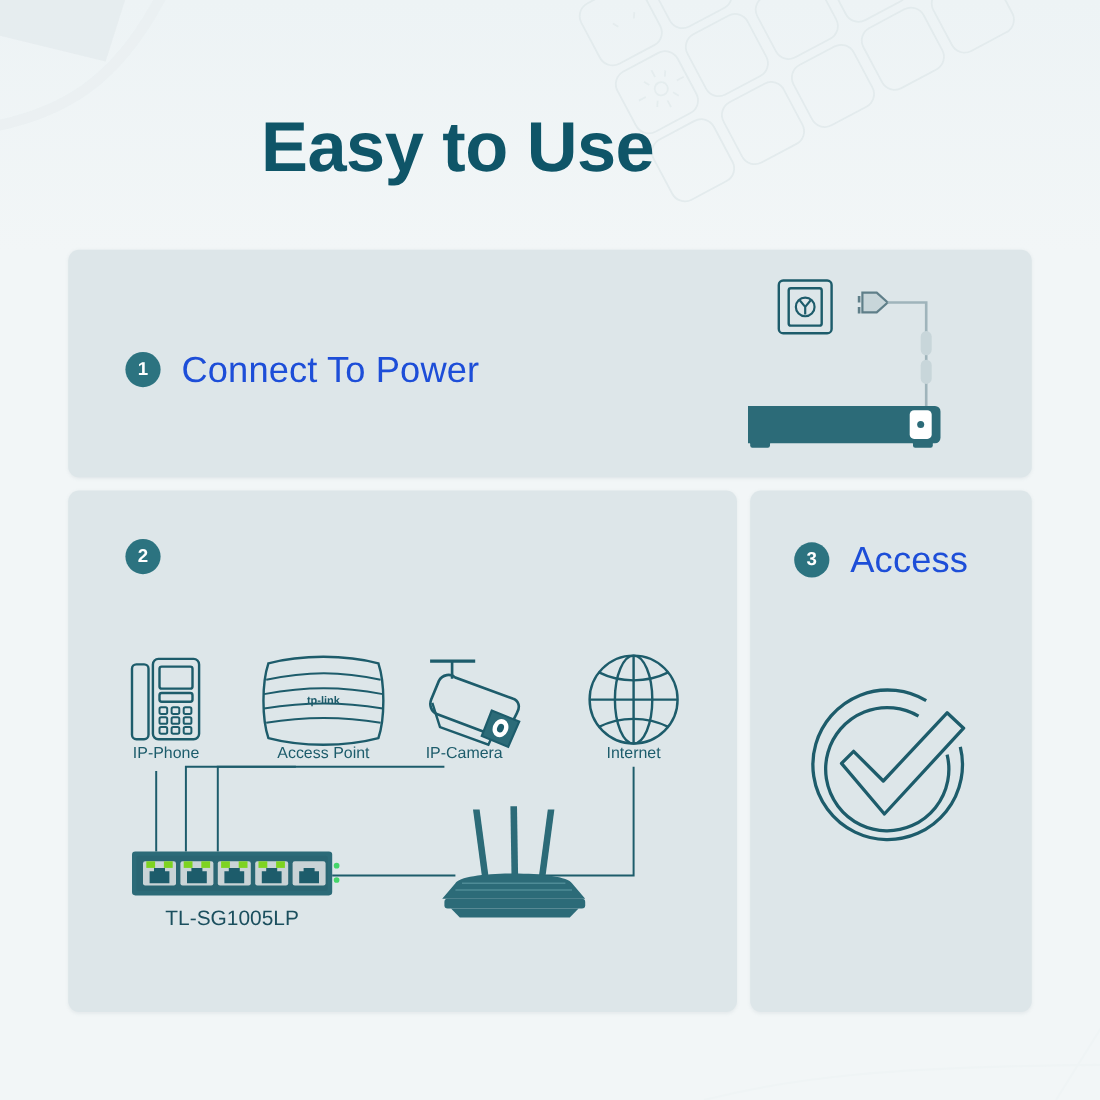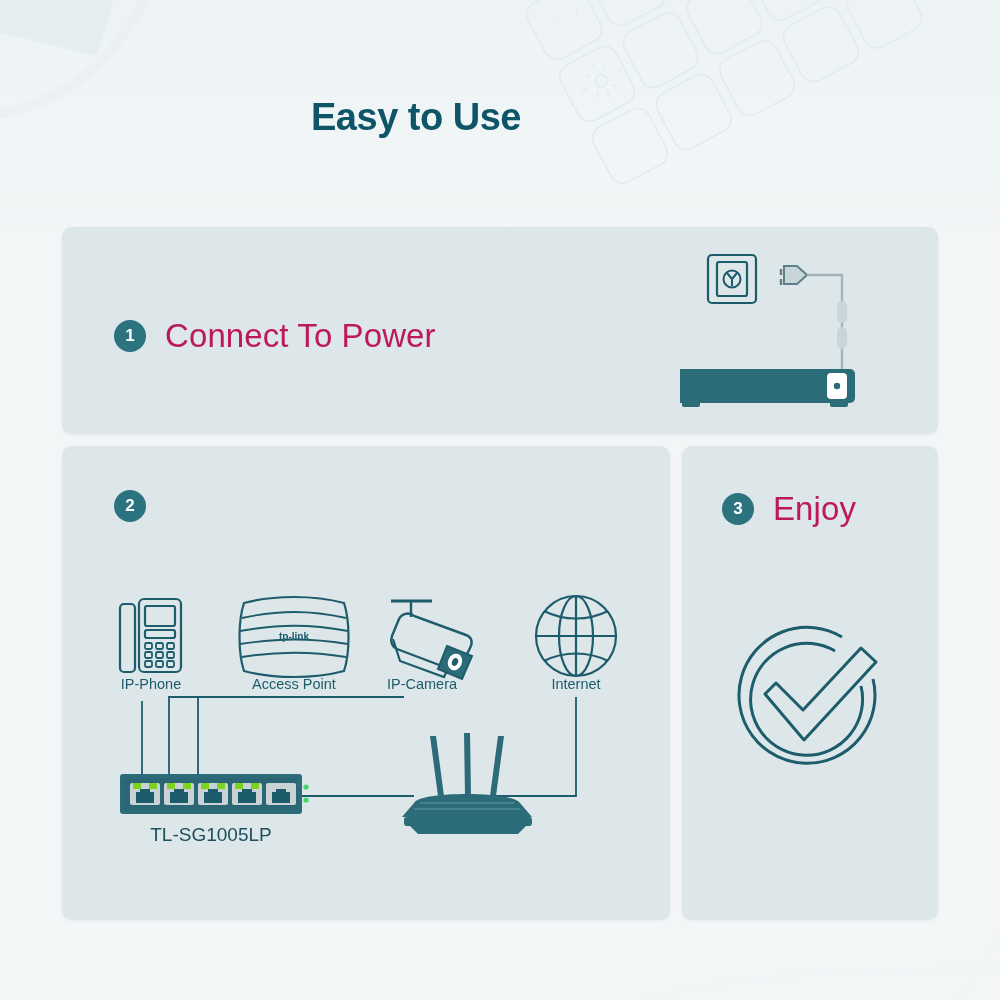--- a/index.html
+++ b/index.html
@@ -32,21 +32,21 @@
     pointer-events: none;
   }
 
   
   #page-title {
     position: absolute;
     top: 96px;
     left: 0;
     width: 832px;
     text-align: center;
-    font-size: 38px;
+    font-size: 64px;
     font-weight: bold;
     letter-spacing: -0.5px;
     color: #0f5568;
   }
 
   
   .panel {
     position: absolute;
     background: #dde6e9;
     border-radius: 10px;
@@ -73,21 +73,21 @@
     color: #ffffff;
     font-size: 17px;
     font-weight: bold;
     display: flex;
     align-items: center;
     justify-content: center;
     flex: none;
   }
   .step-title {
     font-size: 33px;
-    color: #be185d;
+    color: #1d4ed8;
     white-space: nowrap;
     letter-spacing: 0.1px;
   }
 
   
   .fig { position: absolute; }
   #fig-power   { right: 58px; top: 18px; }
   #fig-topology{ left: 52px;  top: 145px; }
   #fig-enjoy   { left: 28px;  top: 160px; }
 
@@ -324,21 +324,21 @@
         </g>
       </g>
     </svg>
   </div>
 </div>
 
 <div class="panel" id="panel-step-3">
 
   <div class="step-head" id="step-head-3">
     <div class="step-badge">3</div>
-    <div class="step-title">Enjoy</div>
+    <div class="step-title">Access</div>
   </div>
 
   <div class="fig" id="fig-enjoy">
     <svg width="200" height="190" viewBox="0 0 200 190" xmlns="http://www.w3.org/2000/svg">
       <g stroke="#1d5c6b" fill="none" stroke-width="3">
         <path d="M132 31 A 68 68 0 1 0 163 73"></path>
         <path d="M125 45 A 56 56 0 1 0 151 80"></path>
         <path d="M55 88 L 66 77 L 93 104 L 151 42 L 166 56 L 94 134 Z" stroke-width="3" stroke-linejoin="round"></path>
       </g>
     </svg>

